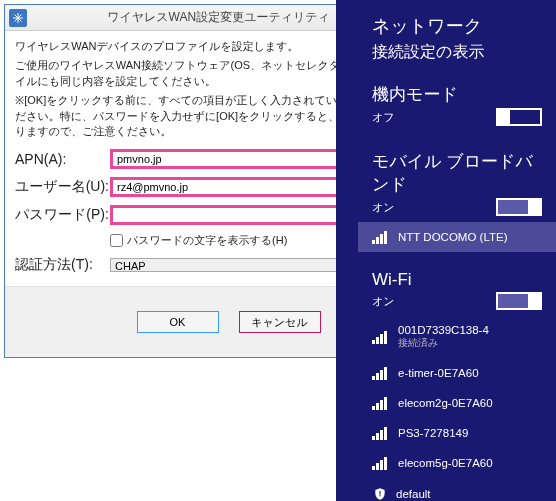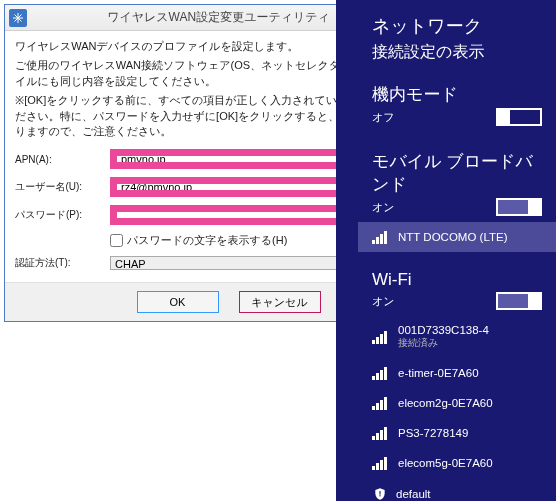--- a/index.html
+++ b/index.html
@@ -11,27 +11,27 @@
   .title-icon { width: 18px; height: 18px; margin: 0 4px; background: #3a76c4; border-radius: 2px; display:flex; align-items:center; justify-content:center; }
   .title-icon svg { width:12px; height:12px; }
   .titlebar-title { flex: 1; font-size: 12px; color: #444; text-align: center; }
   .close-btn { width: 44px; height: 22px; margin: 2px 2px 2px 0; background: #c75050; color: #fff; display: flex; align-items: center; justify-content: center; font-size: 14px; cursor: pointer; }
 
   .dialog-body { padding: 8px 10px 4px 10px; font-size: 11px; color: #222; }
   .dialog-body p { margin-bottom: 4px; line-height: 1.4; }
 
   .form { margin-top: 10px; }
   .form-row { display: flex; align-items: center; margin-bottom: 8px; }
-  .form-label { width: 95px; font-size: 10px; color: #222; }
-  .form-input { flex: 1; height: 20px; border: 7px solid #ec4899; padding: 2px 4px; font-size: 11px; background: #fff; }
+  .form-label { width: 95px; font-size: 14px; color: #222; }
+  .form-input { flex: 1; height: 20px; border: 3px solid #ec4899; padding: 2px 4px; font-size: 11px; background: #fff; }
   .form-select { flex: 1; height: 14px; border: 1px solid #a9a9a9; font-size: 11px; background: #efefef; }
   .form-check-row { margin-left: 95px; display: flex; align-items: center; gap: 4px; font-size: 11px; }
   .form-check-row input { width: 13px; height: 13px; }
 
-  .dialog-buttons { background: #f0f0f0; border-top: 1px solid #e0e0e0; padding: 8px; display: flex; justify-content: center; gap: 20px; }
+  .dialog-buttons { background: #f0f0f0; border-top: 1px solid #e0e0e0; padding: 24px; display: flex; justify-content: center; gap: 20px; }
   .dlg-btn { width: 82px; height: 22px; font-size: 11px; border: 1px solid #be185d; background: #f5f5f5; cursor: pointer; }
   .dlg-btn.ok { border: 1px solid #3399ff; }
 
   
   .net-panel { position: absolute; right: 0; top: 0; width: 220px; height: 501px; background: #191970; background: #1a237e; background:#1b1464;padding-left:22px;  }
   .net-panel { background:#191970; }
   .net-panel { background:#191970; }
   .net-panel { background:#1c1c66; }
   .net-panel { background:#15156e; }
   .net-panel { background:#1b1b72; }

